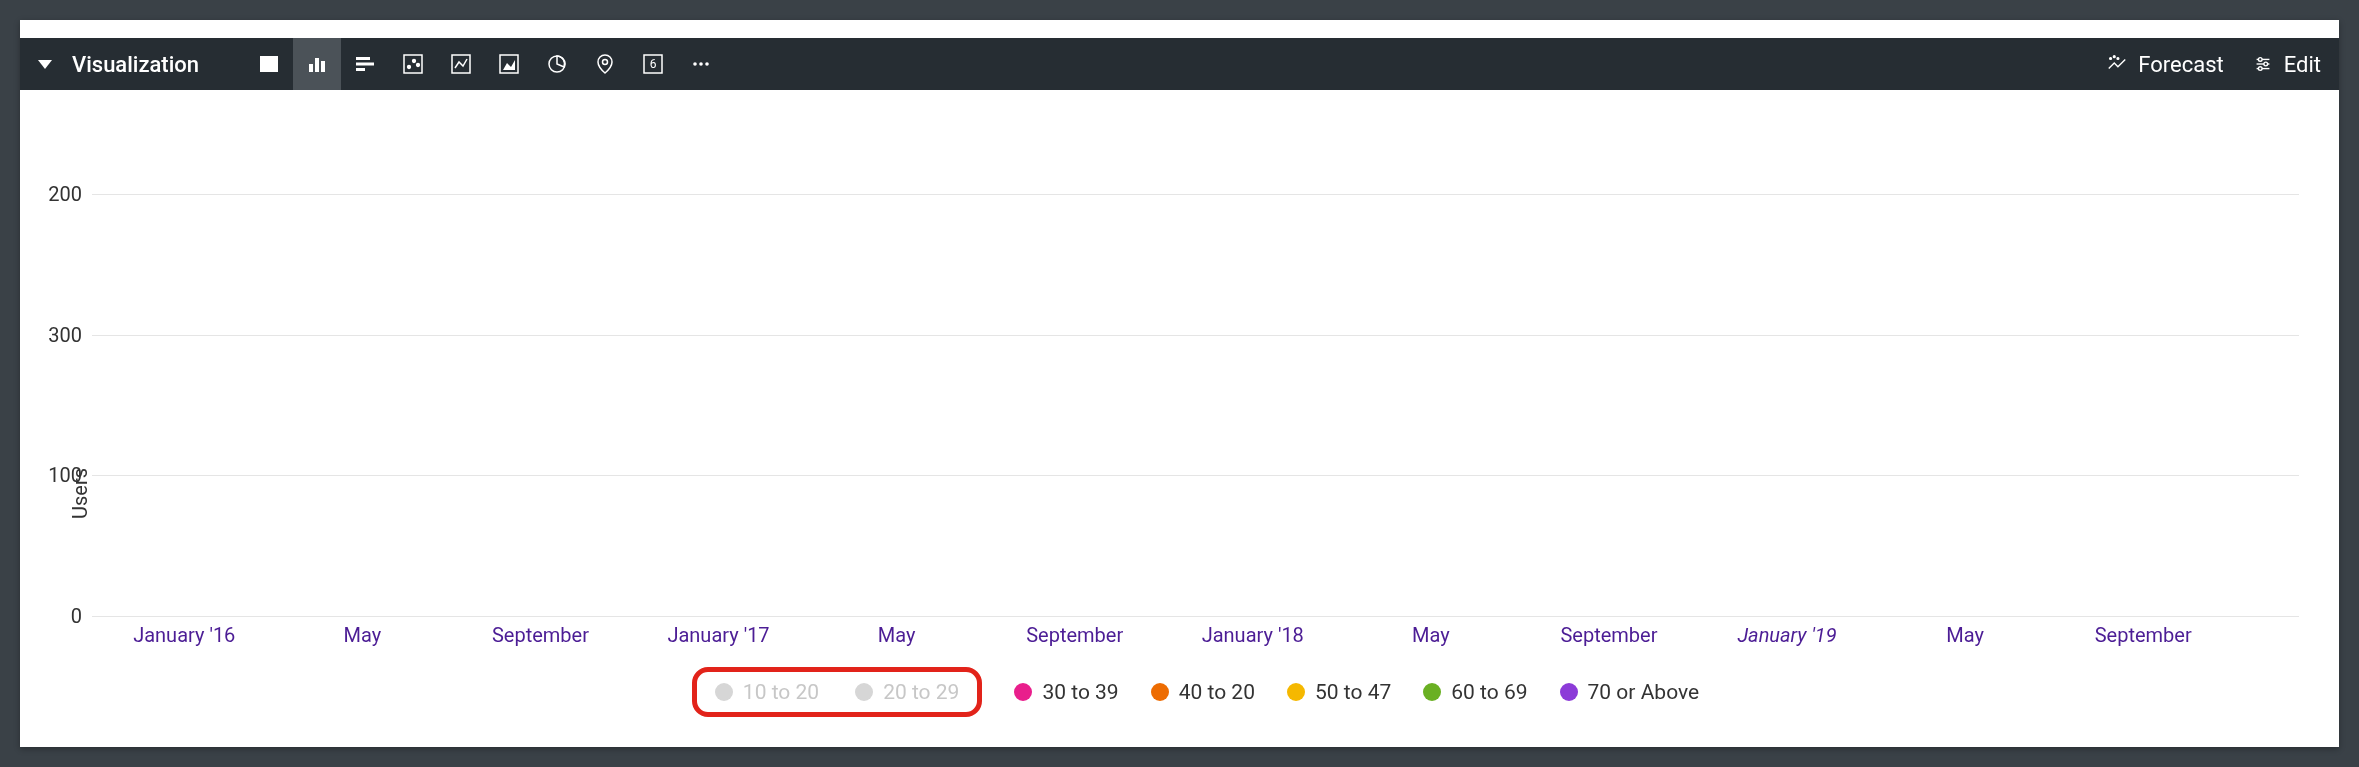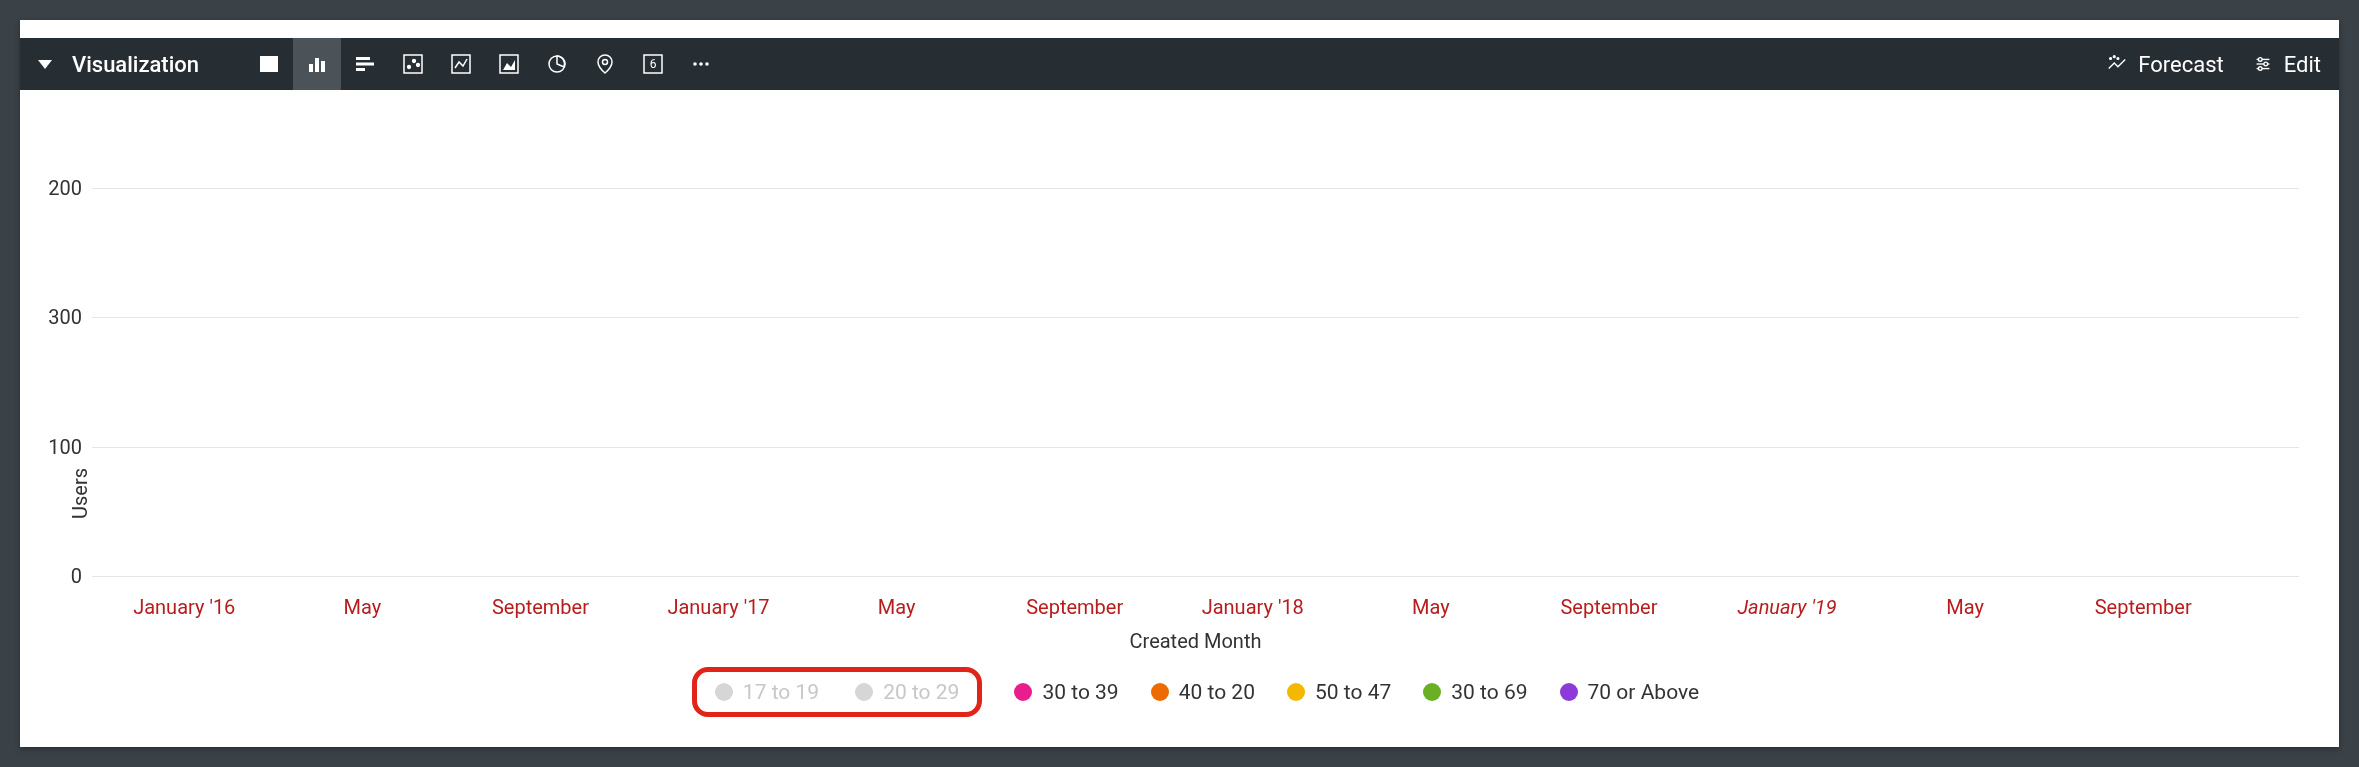--- a/index.html
+++ b/index.html
@@ -21,21 +21,21 @@
   .tb-link svg{width:22px;height:22px;stroke:#fff;fill:none;stroke-width:1.5;}
   .chart-wrap{flex:1;display:flex;padding:20px 40px 10px 40px;box-sizing:border-box;}
   .ylabel{writing-mode:vertical-rl;transform:rotate(180deg);text-align:center;font-size:20px;color:#333;padding:0 8px 140px 0;}
   .plot-col{flex:1;display:flex;flex-direction:column;}
   .plot-area{flex:1;position:relative;border-bottom:1px solid #bbb;}
   .grid-line{position:absolute;left:0;right:0;border-top:1px solid #e5e5e5;}
   .ytick{position:absolute;left:-60px;width:50px;text-align:right;font-size:20px;color:#333;transform:translateY(-50%);}
   .bars{position:absolute;left:0;right:0;bottom:0;top:0;display:flex;align-items:flex-end;padding-left:70px;}
   .bar{flex:1;margin:0 3px;display:flex;flex-direction:column-reverse;}
   .seg{width:100%;}
-  .xticklabels{display:flex;padding-left:70px;font-size:20px;color:#b91c1c;height:30px;margin-top:18px;}
+  .xticklabels{display:flex;padding-left:70px;font-size:20px;color:#4c1d95;height:30px;margin-top:6px;}
   .xt{position:absolute;transform:translateX(-50%);white-space:nowrap;}
   .xwrap{position:relative;flex:1;}
   .xlabel{text-align:center;font-size:20px;color:#333;margin-top:4px;}
   .legend{display:flex;justify-content:center;align-items:center;gap:32px;font-size:21px;color:#333;padding:14px 0 20px 0;}
   .lg-item{display:flex;align-items:center;gap:10px;cursor:pointer;}
   .lg-swatch{width:18px;height:18px;border-radius:50%;}
   .lg-item.disabled{color:#c7c7c7;}
   .lg-item.disabled .lg-swatch{background:#d6d6d6 !important;}
   .highlight-box{border:5px solid #e2231a;border-radius:16px;padding:8px 18px;display:flex;gap:36px;}
 </style>
@@ -506,47 +506,46 @@
               <div class="xt" style="left: 34.375%;">May</div>
               <div class="xt" style="left: 42.7083%;">September</div>
               <div class="xt" style="left: 51.0417%;">January '18</div>
               <div class="xt" style="left: 59.375%;">May</div>
               <div class="xt" style="left: 67.7083%;">September</div>
               <div class="xt" style="left: 76.0417%; font-style: italic;">January '19</div>
               <div class="xt" style="left: 84.375%;">May</div>
               <div class="xt" style="left: 92.7083%;">September</div>
             </div>
           </div>
-        <div class="xlabel">Created Month</div>
         <div class="legend" id="legend">
             <div class="highlight-box">
               <div class="lg-item disabled">
                 <span class="lg-swatch" style="background: rgb(214, 214, 214);"></span>
-                <span>17 to 19</span>
+                <span>10 to 20</span>
               </div>
               <div class="lg-item disabled">
                 <span class="lg-swatch" style="background: rgb(214, 214, 214);"></span>
                 <span>20 to 29</span>
               </div>
             </div>
             <div class="lg-item">
               <span class="lg-swatch" style="background: rgb(233, 30, 140);"></span>
               <span>30 to 39</span>
             </div>
             <div class="lg-item">
               <span class="lg-swatch" style="background: rgb(237, 108, 2);"></span>
               <span>40 to 20</span>
             </div>
             <div class="lg-item">
               <span class="lg-swatch" style="background: rgb(245, 184, 0);"></span>
               <span>50 to 47</span>
             </div>
             <div class="lg-item">
               <span class="lg-swatch" style="background: rgb(106, 176, 35);"></span>
-              <span>30 to 69</span>
+              <span>60 to 69</span>
             </div>
             <div class="lg-item">
               <span class="lg-swatch" style="background: rgb(140, 59, 216);"></span>
               <span>70 or Above</span>
             </div>
           </div>
       </div>
     </div>
 
   </div>

